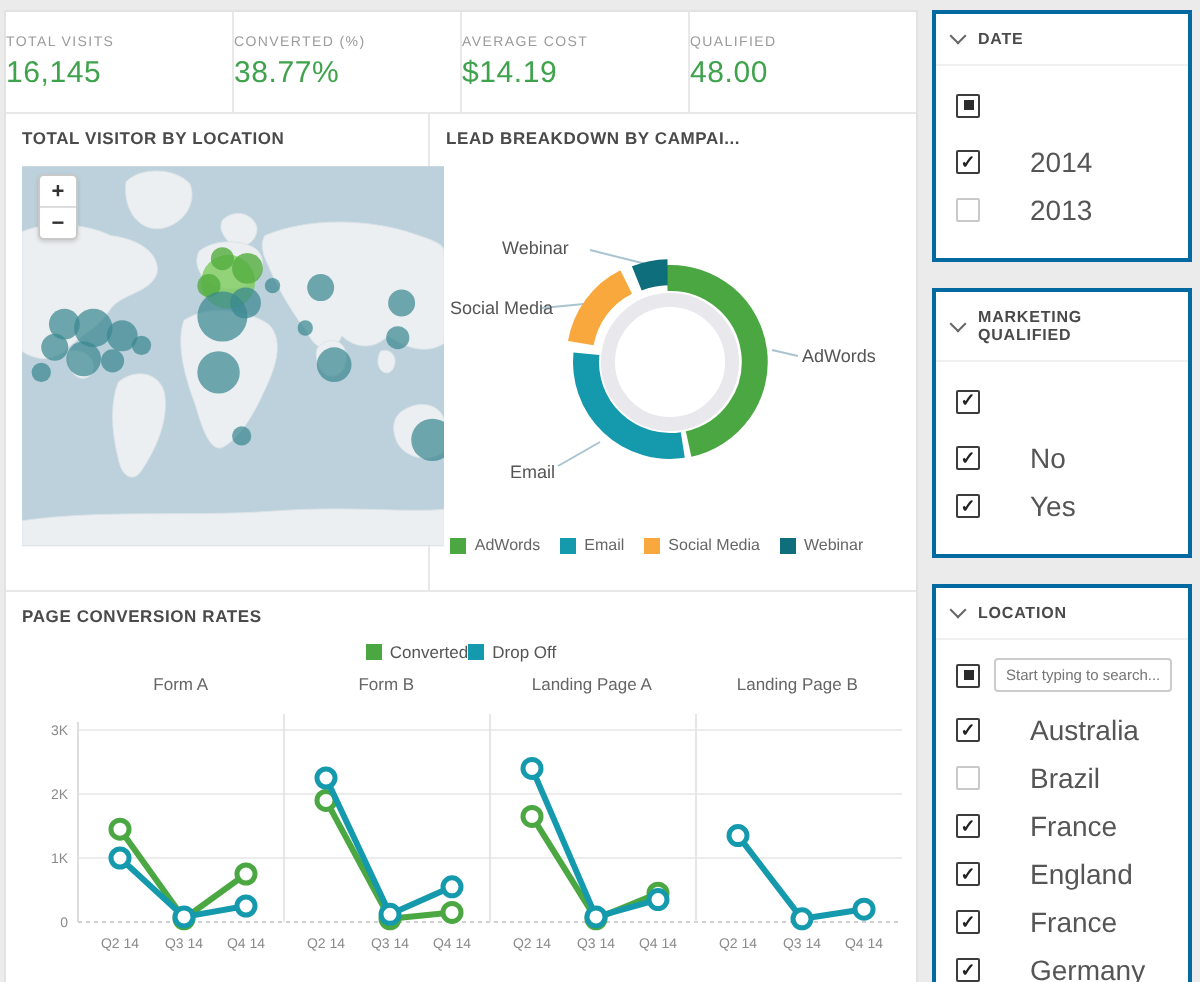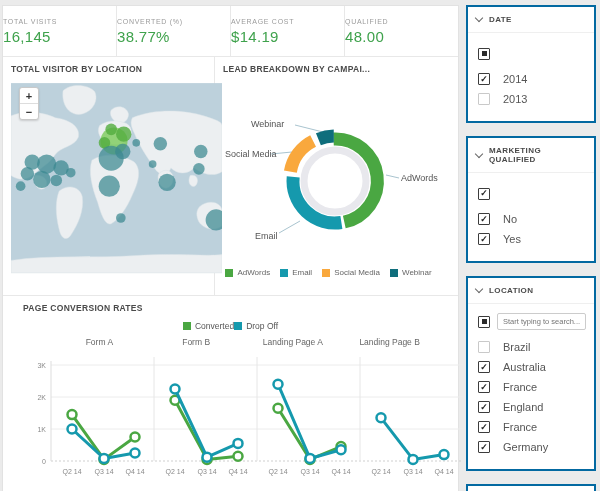--- a/index.html
+++ b/index.html
@@ -36,38 +36,38 @@
   .dl-social{left:2px;top:70px}
   .dl-adwords{left:178px;top:94px}
   .dl-email{left:32px;top:152px}
   .donut-legend{position:absolute;left:0;right:0;bottom:0;display:flex;justify-content:center;
                 gap:10px;font-size:8px;color:#666;align-items:center}
   .lg-item{display:flex;align-items:center}
   .sq{width:8px;height:8px;margin-right:4px;display:inline-block}
   .sq-adwords{background:#4aa742}.sq-email{background:#1599ad}
   .sq-social{background:#f9a83d}.sq-webinar{background:#0f6e7c}
 
-  .bottom{padding:7px 20px 0}
+  .bottom{padding:7px 8px 0}
   .legend-row{display:flex;justify-content:center;font-size:8.5px;color:#555;
               margin:8px 0 6px;align-items:center}
   .panel-titles{display:flex;margin-left:28px;font-size:8.5px;color:#666;margin-bottom:2px}
   .panel-titles span{width:103px;text-align:center}
   .tick{font-size:7px;fill:#8a8a8a}
 
   
   .sidebar{position:absolute;left:466px;top:5px;width:130px}
   .scard{background:#fff;border:2px solid #0369a1;margin-bottom:13px}
   .shead{display:flex;align-items:center;gap:7px;padding:8px 8px;border-bottom:1px solid #efefef;
          font-size:8px;font-weight:bold;color:#4a4a4a;letter-spacing:.4px}
   .chev{width:5px;height:5px;border-right:1px solid #666;border-bottom:1px solid #666;
         transform:rotate(45deg);margin-top:-3px;flex:none}
   .chev-right{transform:rotate(-45deg);margin-top:0;margin-left:1px}
   .sbody{padding:9px 8px 12px}
   .selall{margin-bottom:9px;padding-left:2px}
-  .srow{display:flex;align-items:center;gap:13px;padding:4px 2px;font-size:11px;color:#555}
+  .srow{display:flex;align-items:center;gap:25px;padding:4px 2px;font-size:14px;color:#555}
   .cb{width:10px;height:10px;border:1px solid #3c3c3c;border-radius:1px;background:#fff;flex:none;
       display:inline-flex;align-items:center;justify-content:center;cursor:pointer}
   .cb.chk::after{content:"\2713";font-size:9px;color:#222;font-weight:bold;line-height:1}
   .cb.ind::after{content:"";width:5px;height:5px;background:#2b2b2b}
   .cb.un{border-color:#c9c9c9}
   .search-row{display:flex;align-items:center;gap:7px;margin-bottom:7px;padding-left:2px}
   .search-input{flex:1;min-width:0;border:1px solid #ccc;border-radius:2px;font-size:7.5px;
                 color:#999;padding:3px 5px;font-family:"Liberation Sans",sans-serif;outline:none}
   .src-head{display:flex;align-items:center;gap:7px;padding:9px 8px 7px;font-size:9px;color:#666}
 </style>
@@ -309,26 +309,26 @@
     <div class="shead">
       <span class="chev"></span>
       <span>LOCATION</span>
     </div>
     <div class="sbody">
       <div class="search-row">
         <span class="cb ind"></span>
         <input class="search-input" placeholder="Start typing to search..." style="">
       </div>
       <div class="srow">
+        <span class="cb chk"></span>
+        <span>Australia</span>
+      </div>
+      <div class="srow">
         <span class="cb un"></span>
         <span>Brazil</span>
-      </div>
-      <div class="srow">
-        <span class="cb chk"></span>
-        <span>Australia</span>
       </div>
       <div class="srow">
         <span class="cb chk"></span>
         <span>France</span>
       </div>
       <div class="srow">
         <span class="cb chk"></span>
         <span>England</span>
       </div>
       <div class="srow">

